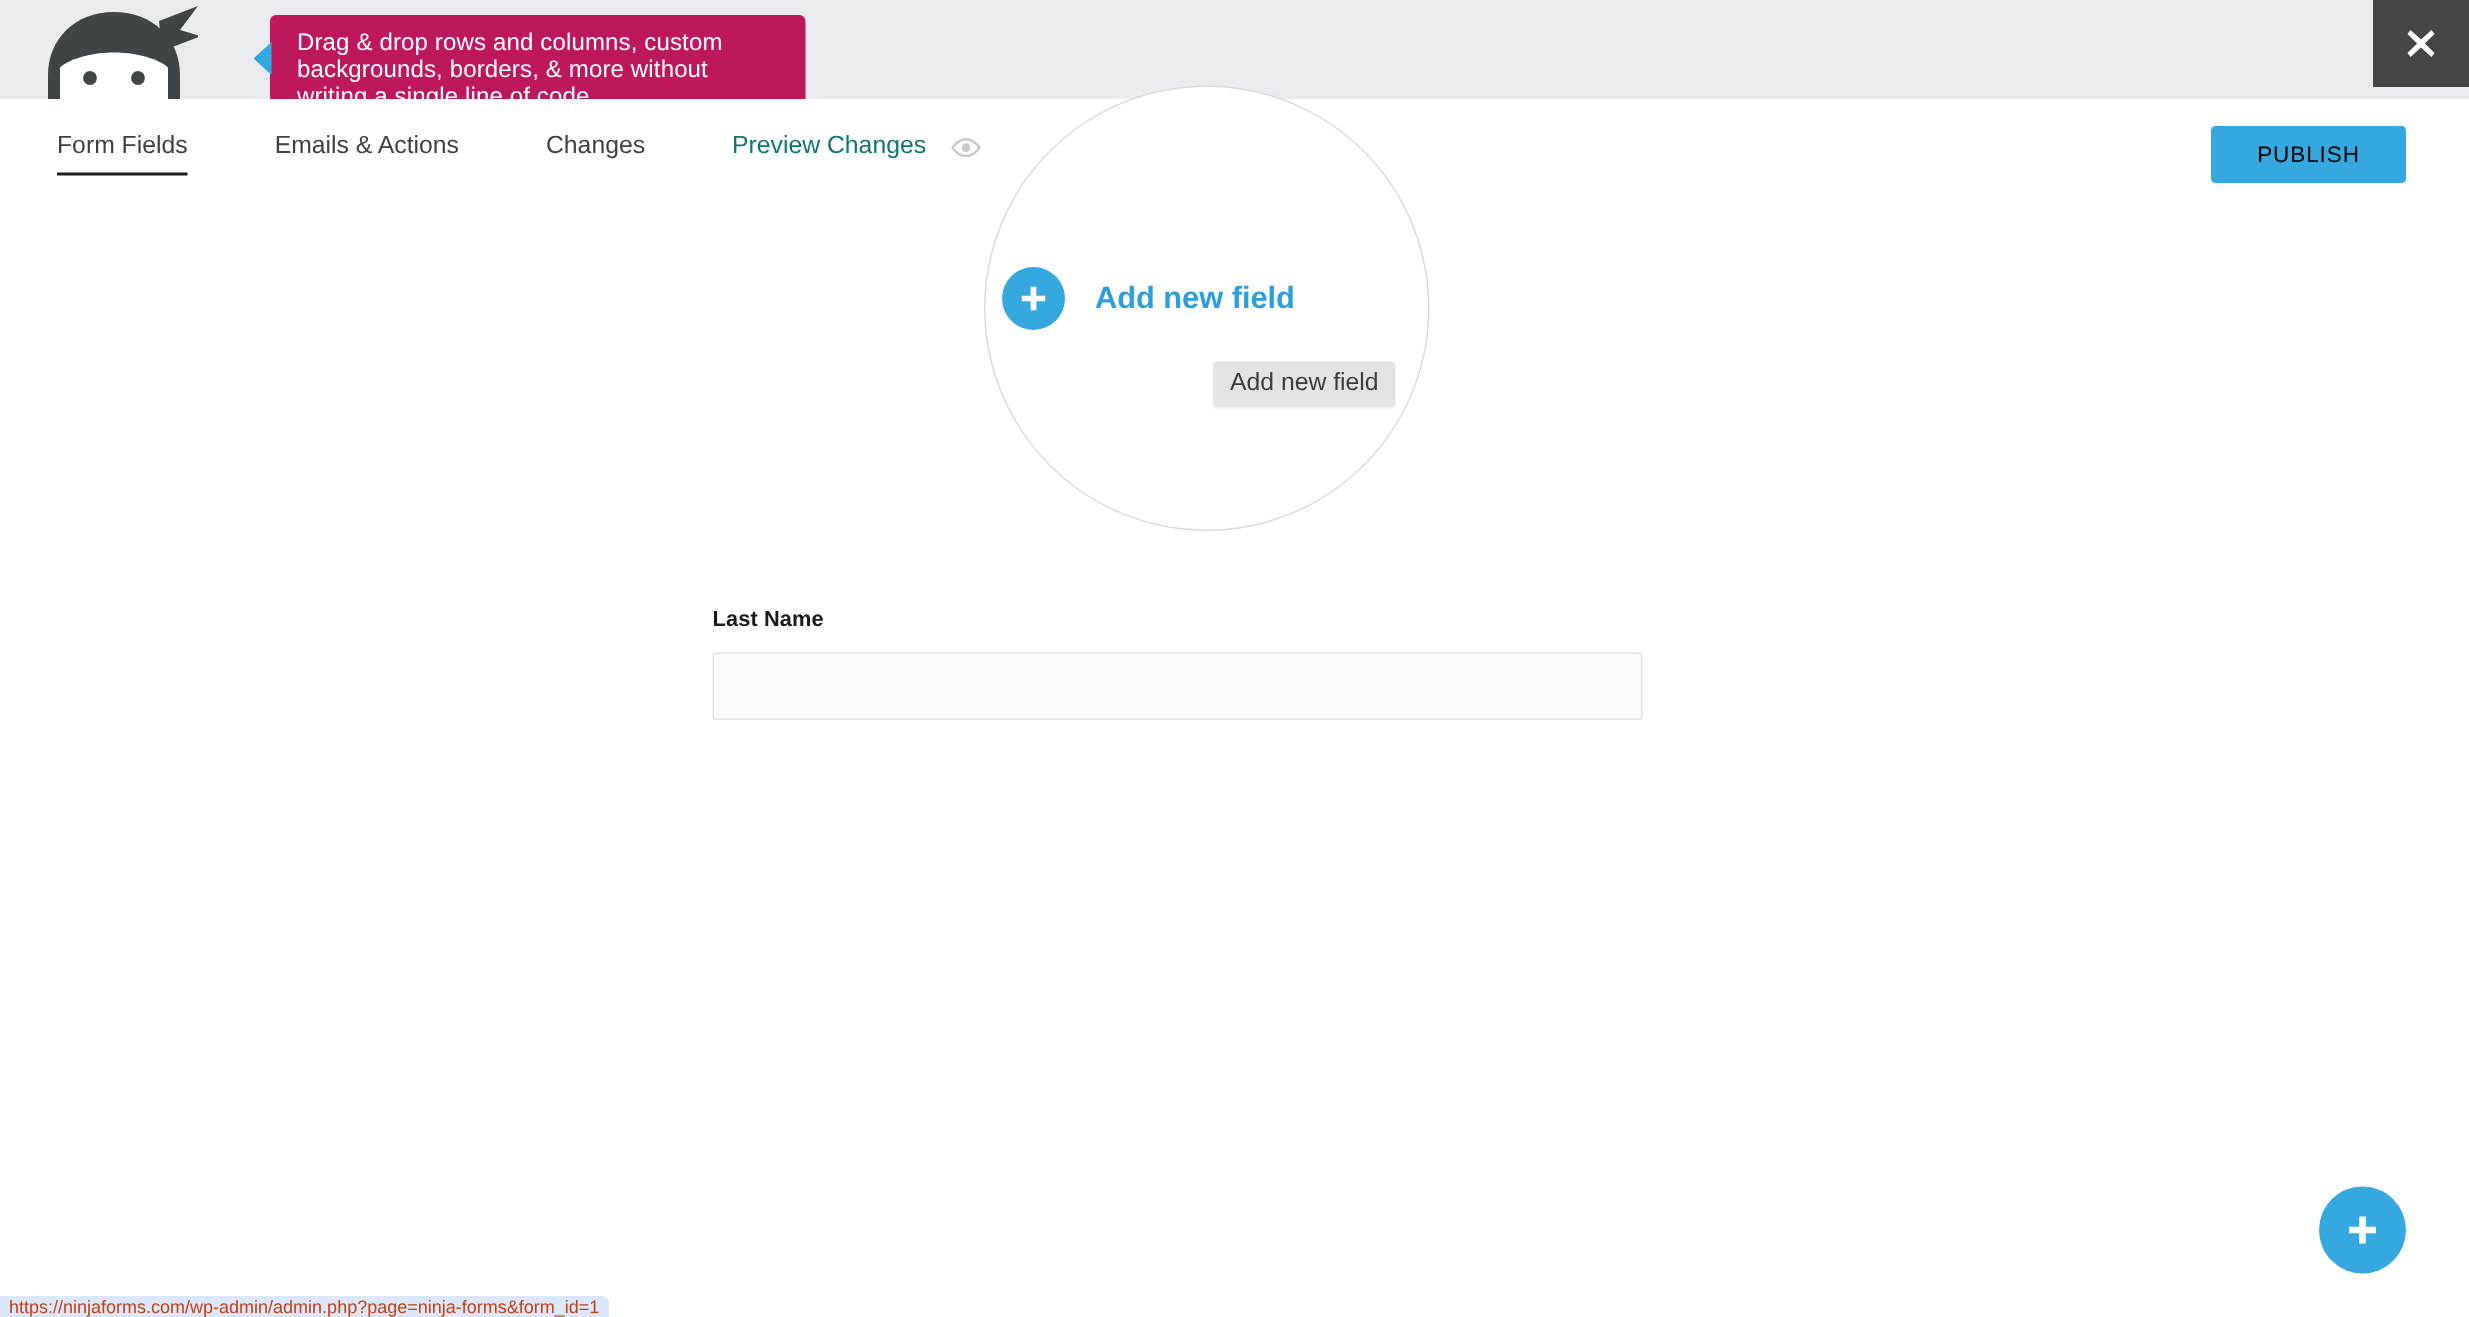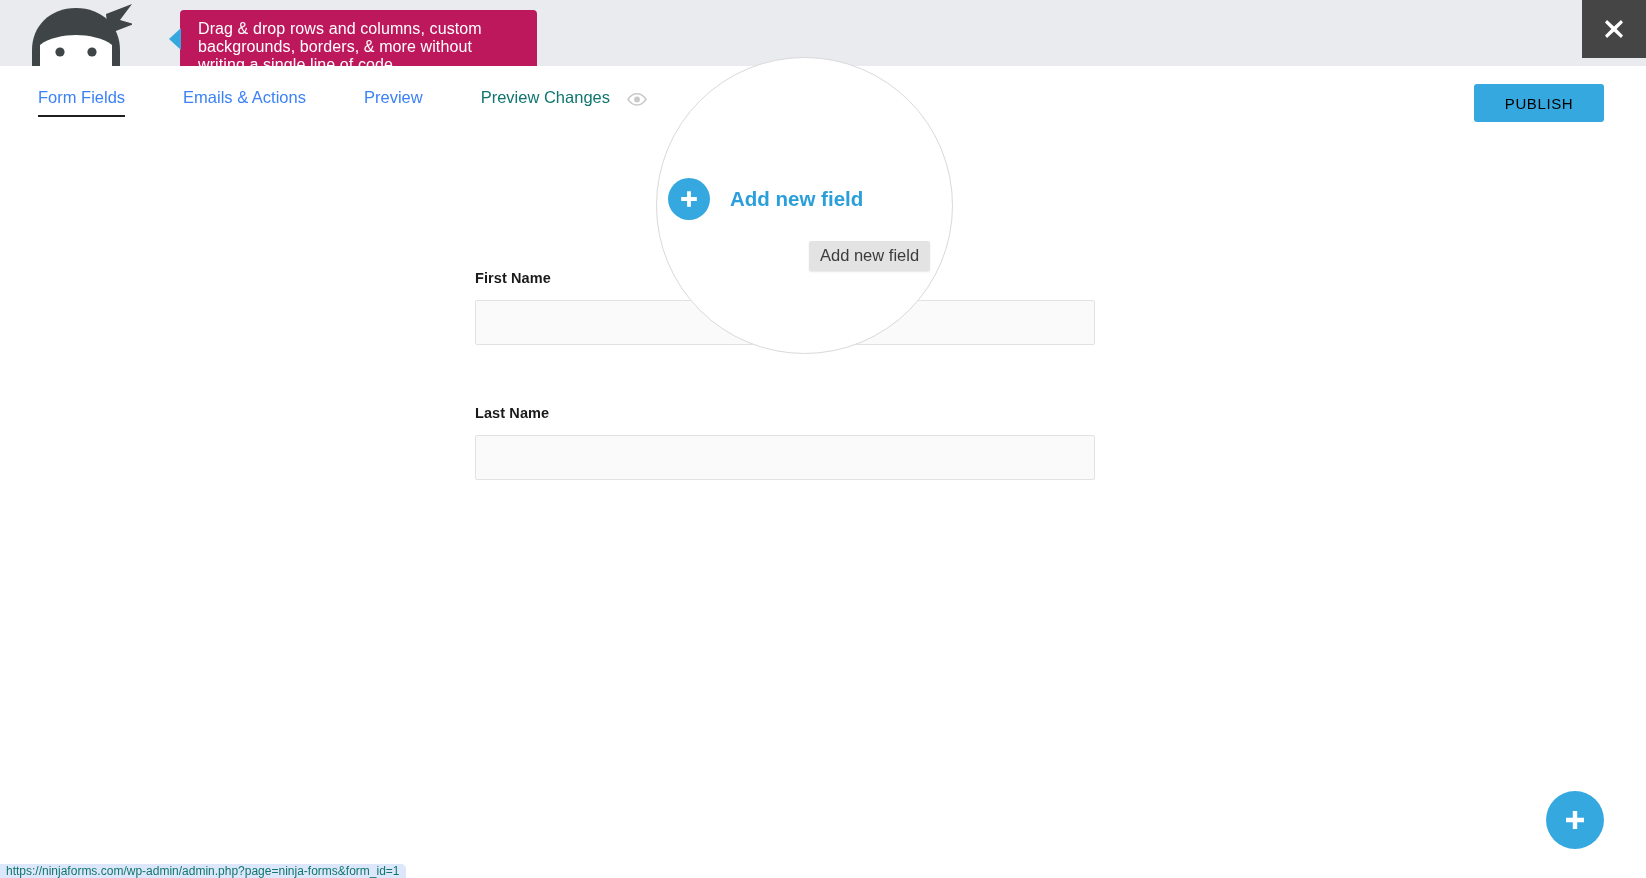--- a/index.html
+++ b/index.html
@@ -87,21 +87,21 @@
   }
   .tabs {
     position: absolute;
     left: 38px;
     top: 22px;
     display: flex;
     align-items: center;
   }
   .tab {
     font-size: 16.5px;
-    color: #3b82f6;
+    color: #404040;
     margin-right: 58px;
     padding-bottom: 10px;
     cursor: pointer;
     white-space: nowrap;
     position: relative;
   }
   .tab.active::after {
     content: "";
     position: absolute;
     left: 0; right: 0;
@@ -238,21 +238,21 @@
 
   
   .status-bar {
     position: absolute;
     left: 0;
     bottom: 0;
     height: 14px;
     max-width: 510px;
     background: #dde7fb;
     border-top-right-radius: 5px;
-    color: #0f766e;
+    color: #c2410c;
     font-size: 12px;
     line-height: 14px;
     padding: 0 6px;
     overflow: hidden;
     white-space: nowrap;
     z-index: 40;
   }
 </style>
 </head>
 <body>
@@ -288,42 +288,38 @@
 
   <div class="tabbar">
     <div class="tabs">
       <div class="tab active">
         <span>Form Fields</span>
       </div>
       <div class="tab">
         <span>Emails &amp; Actions</span>
       </div>
       <div class="tab">
-        <span>Preview</span>
+        <span>Changes</span>
       </div>
       <div class="tab muted">
         <span>Preview Changes</span>
         <span class="eye-icon">
           <svg width="20" height="13" viewBox="0 0 20 13">
             <path d="M10 0.8 C4.6 0.8 1 6.4 1 6.4 C1 6.4 4.6 12 10 12 C15.4 12 19 6.4 19 6.4 C19 6.4 15.4 0.8 10 0.8 Z" fill="none" stroke="#c9c9c9" stroke-width="1.6"></path>
             <circle cx="10" cy="6.4" r="2.9" fill="#c9c9c9"></circle>
           </svg>
         </span>
       </div>
     </div>
 
     <button class="publish-btn">PUBLISH</button>
   </div>
 
   <div class="form-area">
 
-    <div class="field-row" style="top:132px;">
-      <div class="field-label">First Name</div>
-      <input class="field-input" type="text" placeholder="" style="">
-    </div>
 
     <div class="field-row" style="top:267px;">
       <div class="field-label">Last Name</div>
       <input class="field-input" type="text" placeholder="" style="">
     </div>
 
   </div>
 
   <div class="highlight-circle"></div>
 

